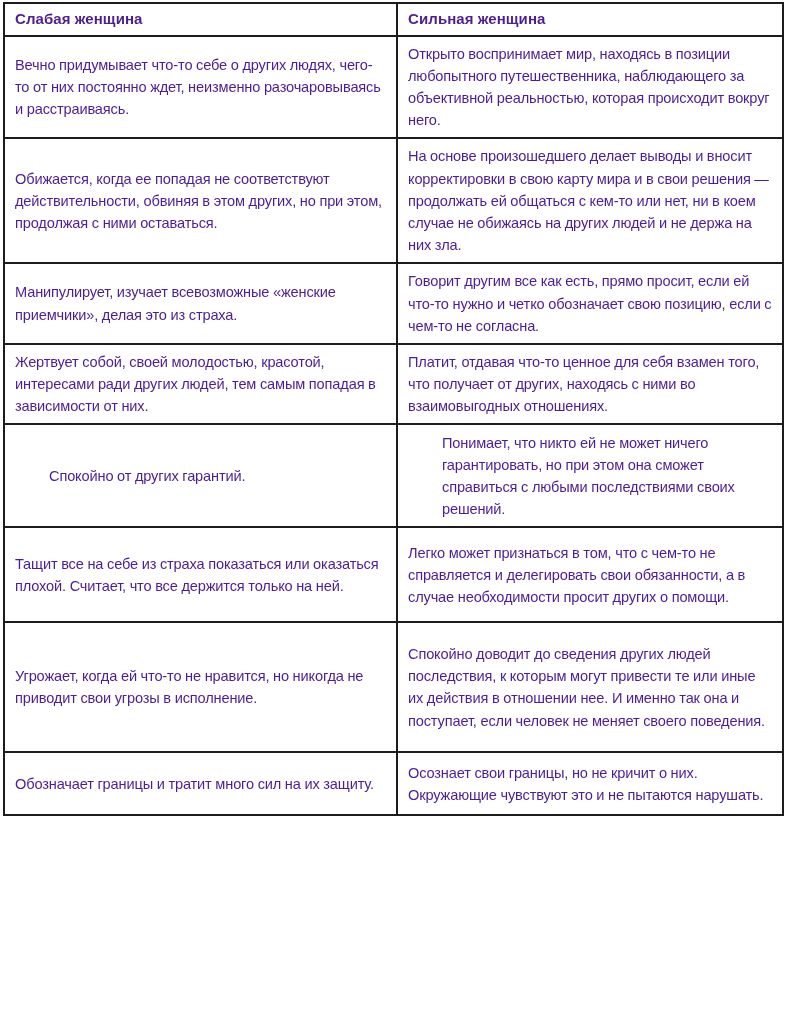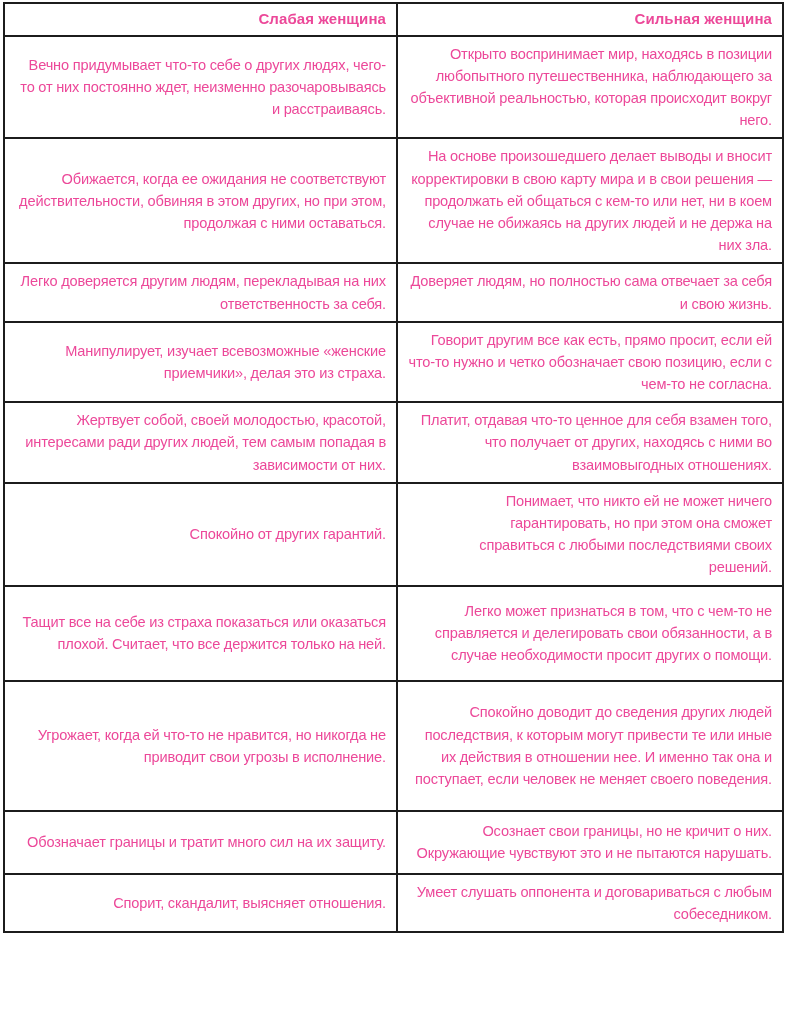--- a/index.html
+++ b/index.html
@@ -33,29 +33,29 @@
     table-layout: fixed;
     background: #ffffff;
   }
 
   .compare-table col.col-weak  { width: 393px; }
   .compare-table col.col-strong{ width: 386px; }
 
   .compare-table th,
   .compare-table td {
     border: 2px solid #1c1c1c;
-    text-align: right;
+    text-align: left;
     vertical-align: middle;
     padding: 6px 10px;
     box-sizing: border-box;
     font-size: 14.6px;
     line-height: 1.52;
     letter-spacing: -0.15px;
     word-spacing: -0.2px;
-    color: #ec4899;
+    color: #4c1d95;
     font-stretch: condensed;
     margin-top: 40px;
   }
 
   .compare-table thead th {
     font-weight: bold;
     font-size: 15px;
     height: 31px;
     padding: 4px 10px;
     letter-spacing: 0.1px;
@@ -104,36 +104,28 @@
         <td>
           <span class="cell-text">Вечно придумывает что-то себе о других людях, чего-то от них постоянно ждет, неизменно разочаровываясь и расстраиваясь.</span>
         </td>
         <td>
           <span class="cell-text">Открыто воспринимает мир, находясь в позиции любопытного путешественника, наблюдающего за объективной реальностью, которая происходит вокруг него.</span>
         </td>
       </tr>
 
       <tr data-row="1">
         <td>
-          <span class="cell-text">Обижается, когда ее ожидания не соответствуют действительности, обвиняя в этом других, но при этом, продолжая с ними оставаться.</span>
+          <span class="cell-text">Обижается, когда ее попадая не соответствуют действительности, обвиняя в этом других, но при этом, продолжая с ними оставаться.</span>
         </td>
         <td>
           <span class="cell-text">На основе произошедшего делает выводы и вносит корректировки в свою карту мира и в свои решения — продолжать ей общаться с кем-то или нет, ни в коем случае не обижаясь на других людей и не держа на них зла.</span>
         </td>
       </tr>
 
 
-      <tr data-row="3">
-        <td>
-          <span class="cell-text">Легко доверяется другим людям, перекладывая на них ответственность за себя.</span>
-        </td>
-        <td>
-          <span class="cell-text">Доверяет людям, но полностью сама отвечает за себя и свою жизнь.</span>
-        </td>
-      </tr>
 
       <tr data-row="4">
         <td>
           <span class="cell-text">Манипулирует, изучает всевозможные «женские приемчики», делая это из страха.</span>
         </td>
         <td>
           <span class="cell-text">Говорит другим все как есть, прямо просит, если ей что-то нужно и четко обозначает свою позицию, если с чем-то не согласна.</span>
         </td>
       </tr>
 
@@ -175,25 +167,17 @@
 
       <tr data-row="9">
         <td>
           <span class="cell-text">Обозначает границы и тратит много сил на их защиту.</span>
         </td>
         <td>
           <span class="cell-text">Осознает свои границы, но не кричит о них. Окружающие чувствуют это и не пытаются нарушать.</span>
         </td>
       </tr>
 
-      <tr data-row="10">
-        <td>
-          <span class="cell-text">Спорит, скандалит, выясняет отношения.</span>
-        </td>
-        <td>
-          <span class="cell-text">Умеет слушать оппонента и договариваться с любым собеседником.</span>
-        </td>
-      </tr>
 
     </tbody>
   </table>
 
 </div>
 
 </body></html>

